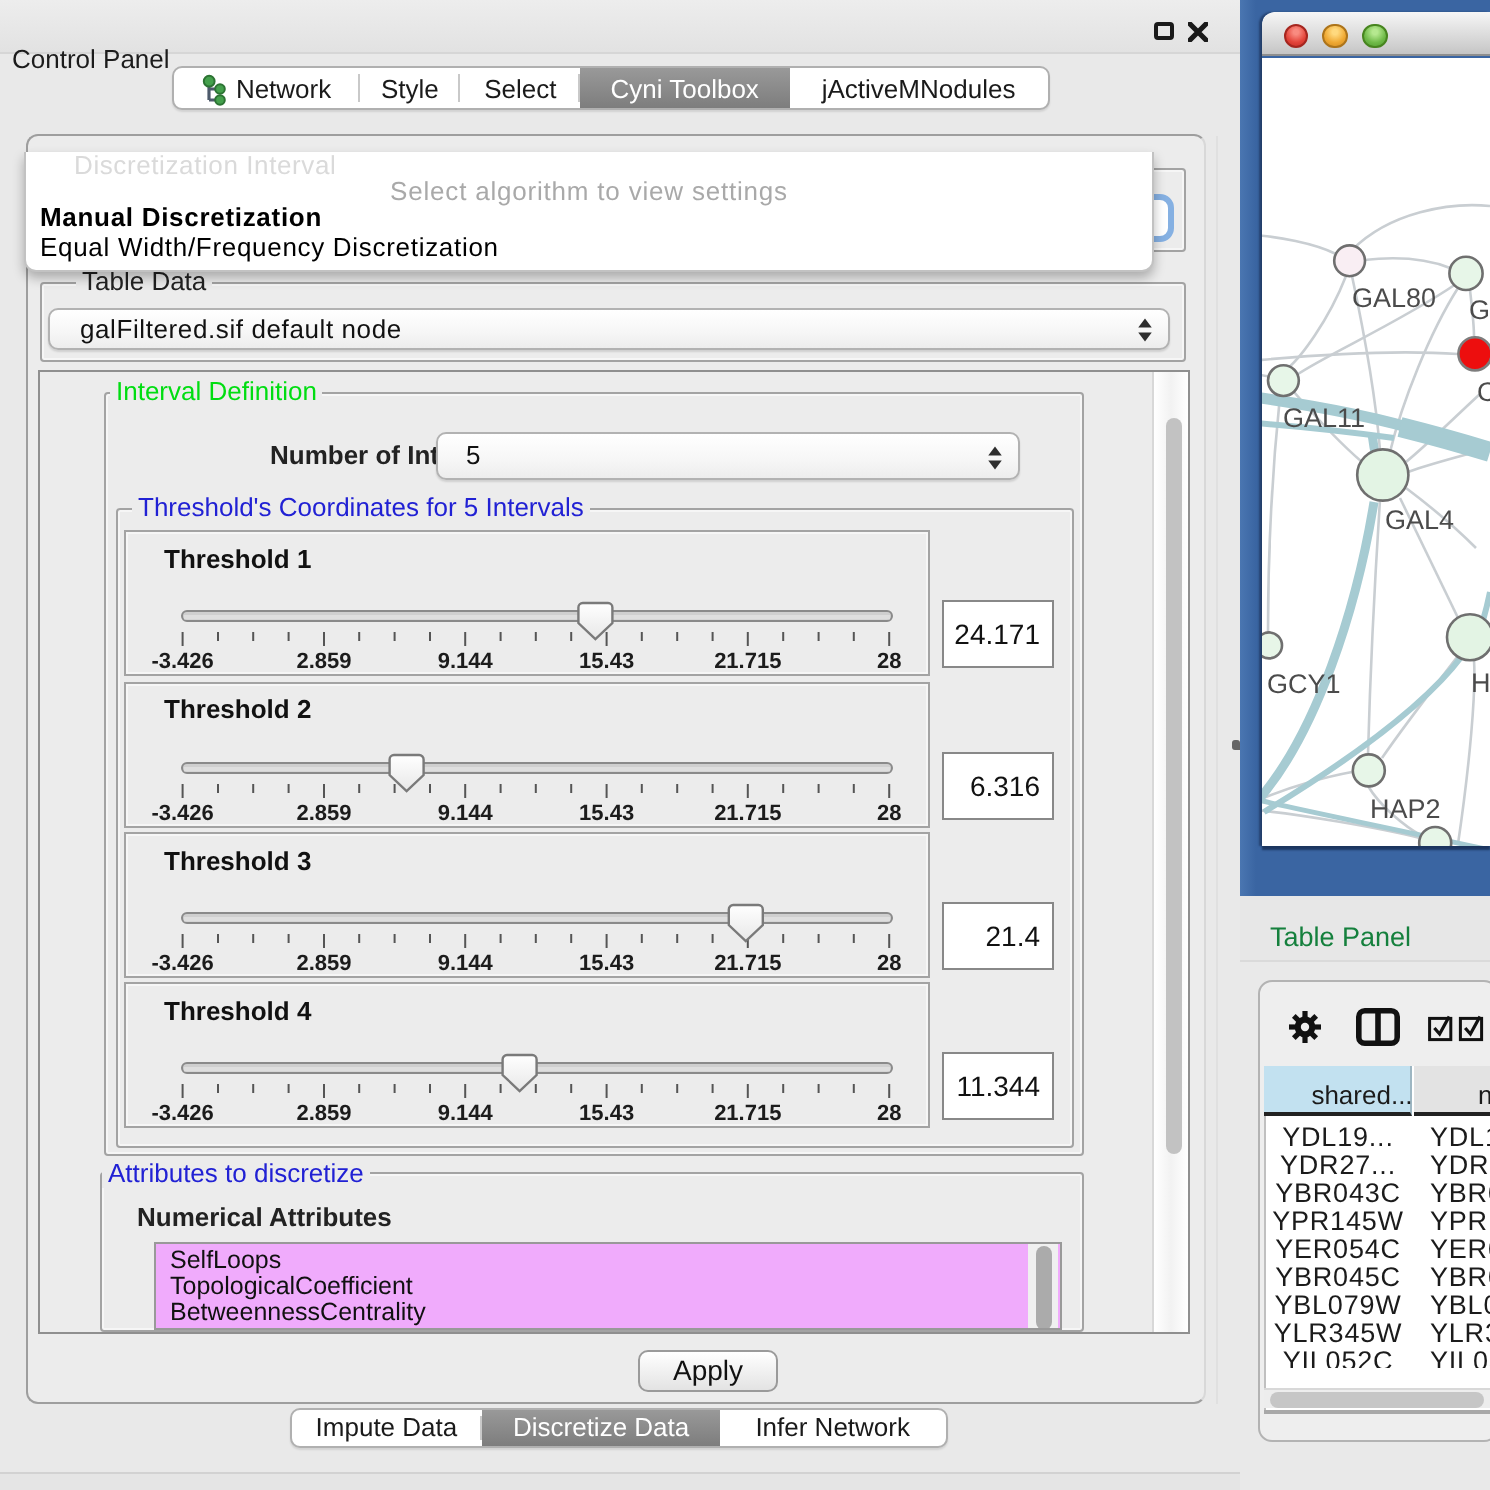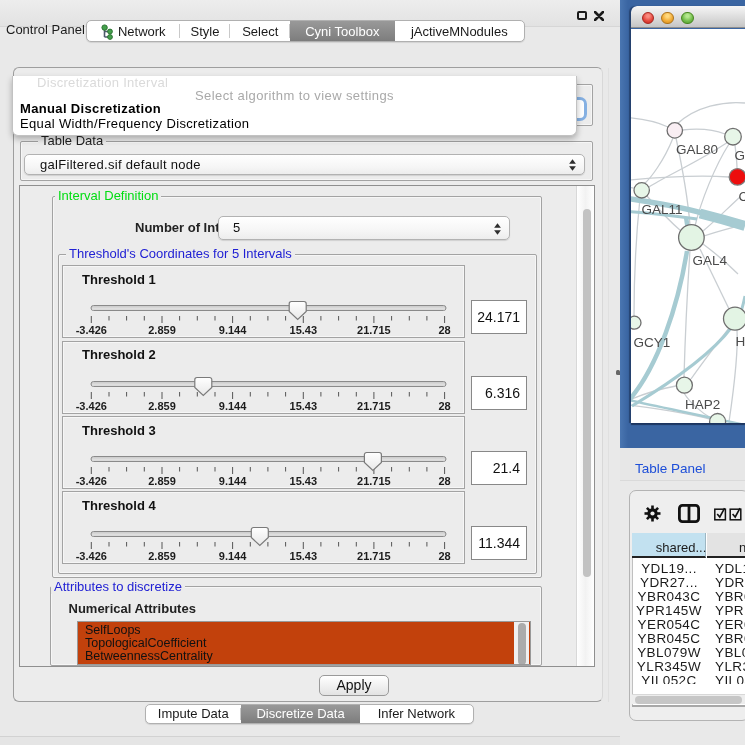--- a/index.html
+++ b/index.html
@@ -31,21 +31,21 @@
 <div class="ab" style="left:0;top:0;width:620px;height:745px;background:#e9e9e9;">
 
   <div class="ab" style="left:0;top:0;width:620px;height:27px;background:linear-gradient(#ededed,#e2e2e2);border-bottom:1px solid #d6d6d6;">
     <div class="ab" style="left:6px;top:22px;font-size:13px;color:#1c1c1c;">Control Panel</div>
     <div class="ab" style="left:577px;top:11px;width:10px;height:9px;border:2px solid #1a1a1a;border-radius:2px;"></div>
     <svg class="ab" style="left:594px;top:11px;" width="10" height="10" viewBox="0 0 10 10">
         <path d="M1 1 L9 9 M9 1 L1 9" stroke="#1a1a1a" stroke-width="2.6" stroke-linecap="round"></path>
       </svg>
   </div>
 
-  <div class="tabstrip" style="left:86px;top:20px;width:439px;height:22px;">
+  <div class="tabstrip" style="left:86px;top:33px;width:439px;height:22px;">
     <div class="tab" style="width:93px;"><svg width="13" height="17" viewBox="0 0 13 17" style="margin-right:4px;">
           <path d="M3.5 6 V14 M3.5 8.5 H8 M3.5 14 H8" stroke="#4d5a6b" stroke-width="1.6" fill="none"></path>
           <circle cx="3.6" cy="4.6" r="2.7" fill="#44a04c" stroke="#2c7333" stroke-width="1"></circle>
           <circle cx="9" cy="8.5" r="2.4" fill="#44a04c" stroke="#2c7333" stroke-width="1"></circle>
           <circle cx="9" cy="14" r="2.4" fill="#44a04c" stroke="#2c7333" stroke-width="1"></circle>
         </svg>Network<i class="sep"></i></div>
     <div class="tab" style="width:51px;">Style<i class="sep"></i></div>
     <div class="tab" style="width:60px;">Select<i class="sep"></i></div>
     <div class="tab sel" style="width:105px;">Cyni Toolbox</div>
     <div class="tab" style="width:130px;">jActiveMNodules</div>
@@ -255,21 +255,21 @@
         <text x="310.9" y="68" font-size="11" font-weight="bold" fill="#1c1c1c" text-anchor="middle">21.715</text>
         <text x="381.6" y="68" font-size="11" font-weight="bold" fill="#1c1c1c" text-anchor="middle">28</text>
         <path d="M 190.5 35.5 h 12.6 a2.2 2.2 0 0 1 2.2 2.2 v 7.8 l -8.5 8 l -8.5 -8 v -7.8 a2.2 2.2 0 0 1 2.2 -2.2 z" fill="url(#thg)" stroke="#7a7a7a" stroke-width="1.2"></path>
       </svg>
       <div class="vbox">11.344</div>
     </div>
 
   <div class="grp" style="left:50px;top:586px;width:492px;height:80px;"></div>
   <div class="glab" style="left:51px;top:580px;color:#2121d4;">Attributes to discretize</div>
   <div class="ab b" style="left:56.5px;top:601px;margin-left:12px;">Numerical Attributes</div>
-  <div class="ab" style="left:77px;top:621px;width:454px;height:44px;border:1px solid #999;background:#c2410c;overflow:hidden;">
+  <div class="ab" style="left:77px;top:621px;width:454px;height:44px;border:1px solid #999;background:#f0abfc;overflow:hidden;">
     <div style="padding:2px 0 0 7px;font-size:12.5px;line-height:13px;color:#111;">SelfLoops<br>TopologicalCoefficient<br>BetweennessCentrality</div>
     <div class="ab" style="right:1px;top:0;width:15px;height:44px;background:#f0f0f0;"></div>
     <div class="vthumb" style="right:4px;top:1px;width:8px;height:42px;background:#ababab;"></div>
   </div>
 
   <div class="ab" style="left:319px;top:675px;width:70px;height:21px;background:linear-gradient(#ffffff,#eee 60%,#e3e3e3);border:1px solid #9a9a9a;border-radius:5px;text-align:center;line-height:19px;font-size:14px;color:#111;">Apply</div>
 
   <div class="tabstrip" style="left:144.5px;top:704px;width:329px;height:19.5px;">
     <div class="tab" style="width:96px;">Impute Data<i class="sep"></i></div>
     <div class="tab sel" style="width:120px;">Discretize Data</div>
@@ -346,21 +346,21 @@
         <text x="692.5" y="263.5" font-size="13.5" fill="#4b4b4b">GAL4</text>
         <text x="633.5" y="345.5" font-size="13.5" fill="#4b4b4b">GCY1</text>
         <text x="735.5" y="345.0" font-size="13.5" fill="#4b4b4b">H</text>
         <text x="685.0" y="408.0" font-size="13.5" fill="#4b4b4b">HAP2</text>
     </svg>
   </div>
 </div>
 
 <div class="ab" style="left:620px;top:448px;width:125px;height:297px;background:#e9e9e9;">
   <div class="ab" style="left:0;top:0;width:125px;height:33px;background:#e7e7e7;border-bottom:1px solid #dadada;">
-    <div class="ab" style="left:15px;top:12.5px;font-size:13.5px;color:#1d4ed8;">Table Panel</div>
+    <div class="ab" style="left:15px;top:12.5px;font-size:13.5px;color:#15803d;">Table Panel</div>
   </div>
   <div class="ab" style="left:9px;top:42px;width:120px;height:231px;background:#eeeeee;border:1px solid #b3b3b3;border-radius:7px;"></div>
   <svg class="ab" style="left:24px;top:57px;" width="17" height="17" viewBox="0 0 17 17">
     <g fill="#111">
         <circle cx="8.5" cy="8.5" r="5.2"></circle>
     <g stroke="#111" stroke-width="2.6">
           <line x1="8.5" y1="0.5" x2="8.5" y2="16.5"></line>
           <line x1="0.5" y1="8.5" x2="16.5" y2="8.5"></line>
           <line x1="2.9" y1="2.9" x2="14.1" y2="14.1"></line>
           <line x1="14.1" y1="2.9" x2="2.9" y2="14.1"></line>

